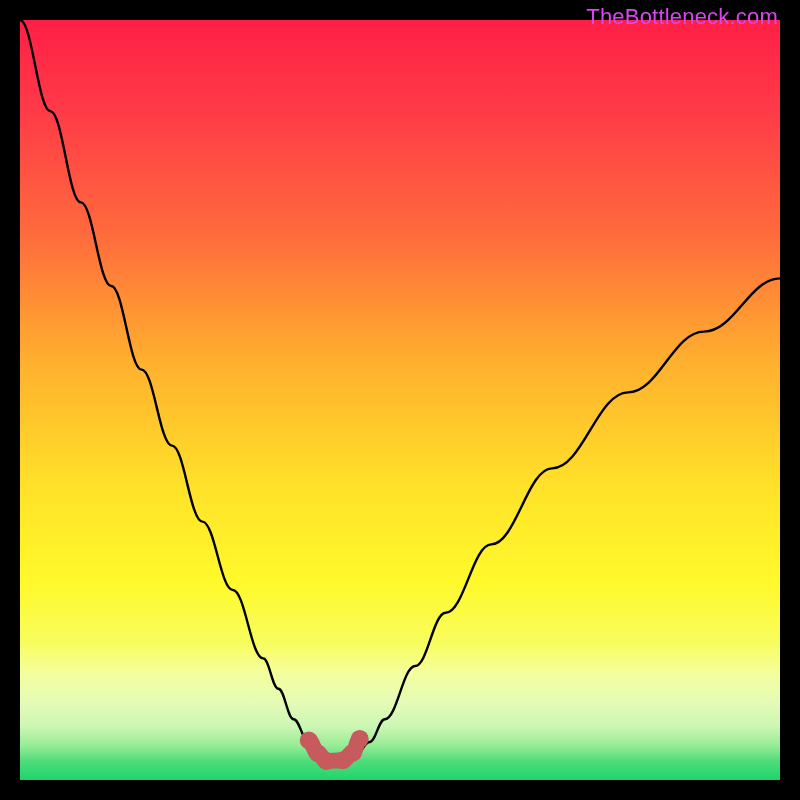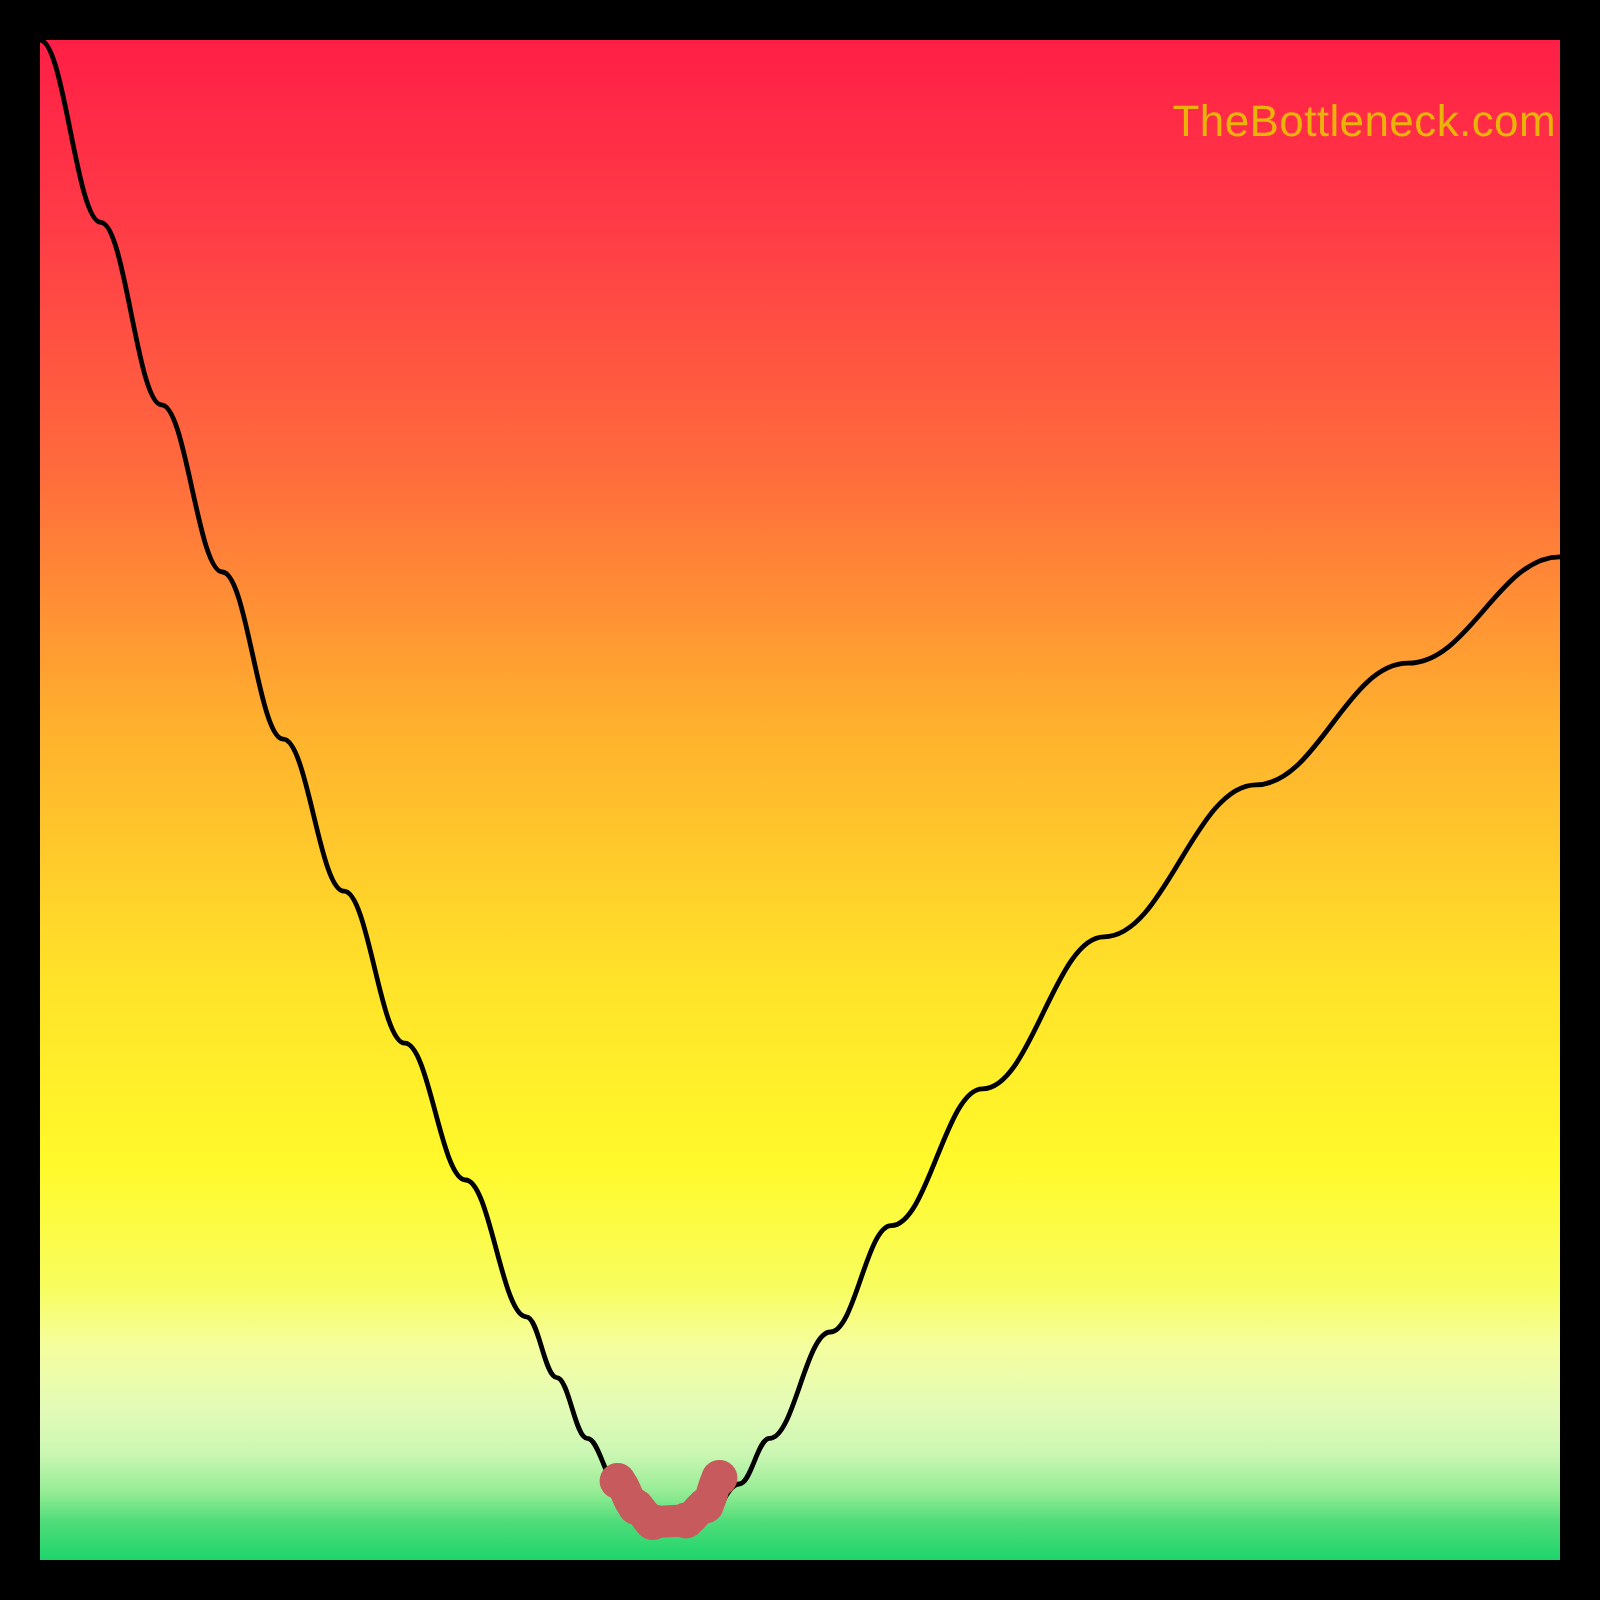--- a/index.html
+++ b/index.html
@@ -32,24 +32,23 @@
     top: 0;
     width: 760px;
     height: 760px;
   }
   .watermark {
     position: absolute;
     top: 4px;
     right: 22px;
     font-family: Arial, Helvetica, sans-serif;
     font-size: 22px;
-    color: #eab308;
+    color: #d946ef;
     letter-spacing: 0.2px;
     user-select: none;
-    margin-top: 44px;
   }
   svg.curve {
     position: absolute;
     left: 0;
     top: 0;
     width: 760px;
     height: 760px;
   }
 </style>
 </head>

